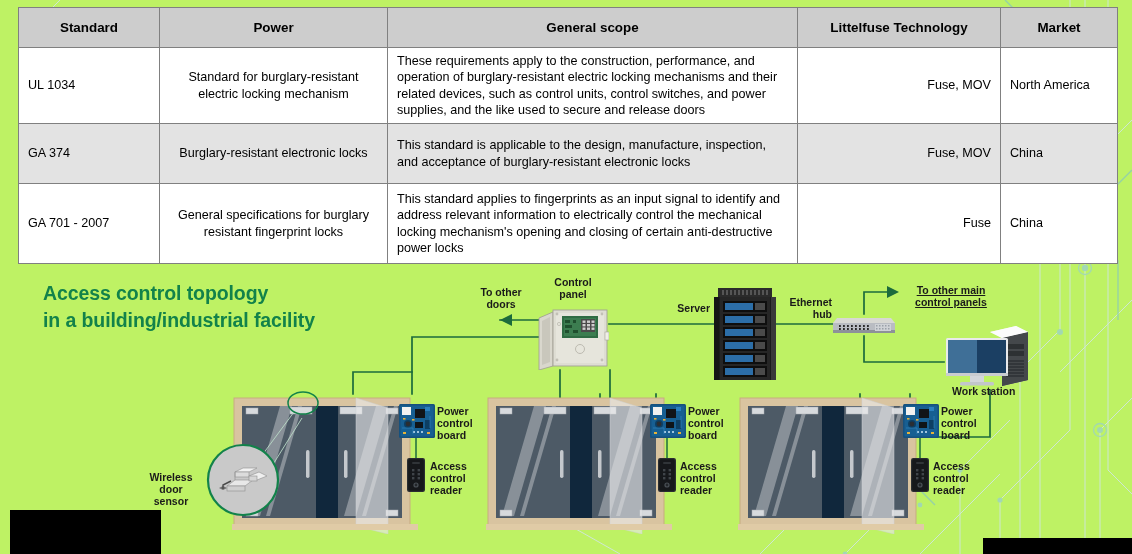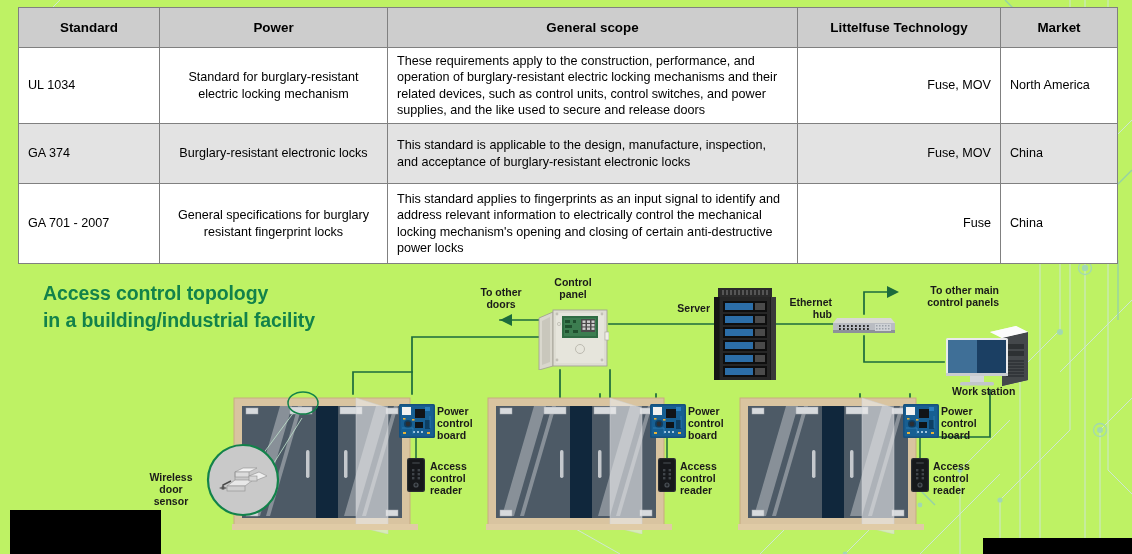--- a/index.html
+++ b/index.html
@@ -224,21 +224,21 @@
       </g>
     </svg>
 
     <div class="dlabel" style="left:466px;top:24px;text-align:center;width:70px;">To other
 doors</div>
     <div class="dlabel" style="left:540px;top:14px;text-align:center;width:66px;">Control
 panel</div>
     <div class="dlabel" style="left:674px;top:40px;text-align:right;width:36px;">Server</div>
     <div class="dlabel" style="left:782px;top:34px;text-align:right;width:50px;">Ethernet
 hub</div>
-    <div class="dlabel" style="left:903px;top:22px;text-align:right;width:96px;">To other main
+    <div class="dlabel" style="left:903px;top:22px;text-align:center;width:96px;text-decoration:underline;">To other main
 control panels</div>
     <div class="dlabel" style="left:952px;top:123px;text-align:left;width:84px;">Work station</div>
     <div class="dlabel" style="left:140px;top:209px;text-align:center;width:62px;">Wireless
 door
 sensor</div>
 
     <div class="dlabel" style="left:437px;top:143px;width:56px;">Power
 control
 board</div>
     <div class="dlabel" style="left:430px;top:198px;width:56px;">Access

